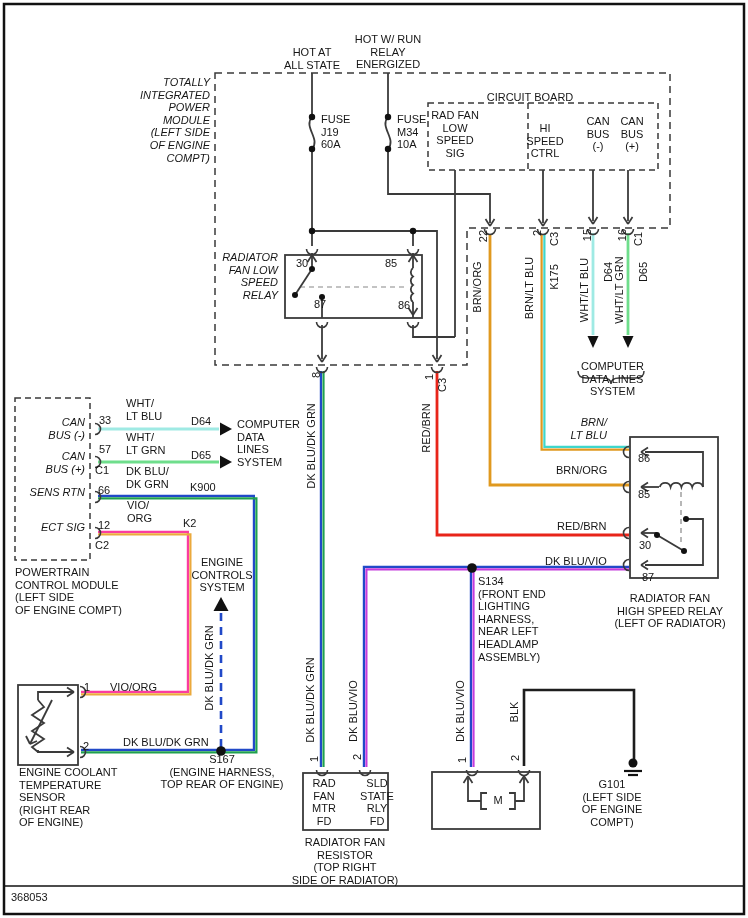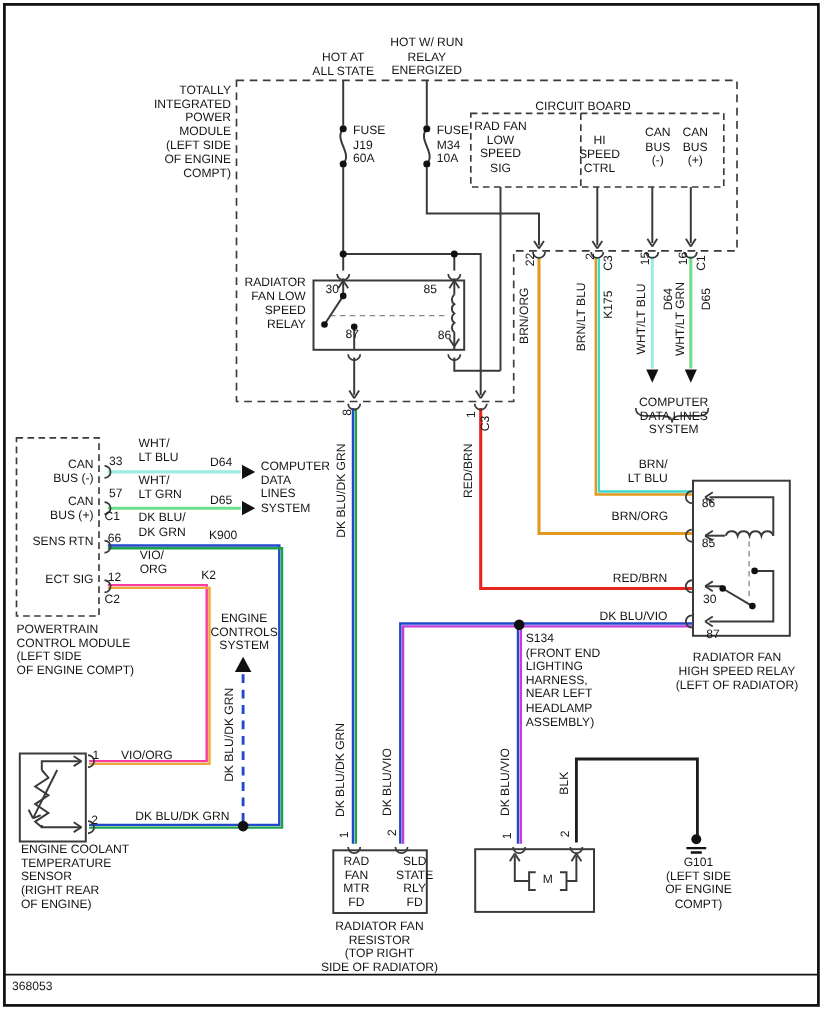--- a/index.html
+++ b/index.html
@@ -1,20 +1,20 @@
 <!DOCTYPE html>
 <html><head>
 <meta charset="utf-8">
 <style>
   html,body{margin:0;padding:0;background:#fff;}
   #stage{position:relative;width:748px;height:918px;background:#fff;overflow:hidden;}
   #diag{position:absolute;left:0;top:0;}
   .lb{position:absolute;font:11px/12.6px "Liberation Sans",sans-serif;color:#161616;white-space:pre-line;letter-spacing:0;}
   .c{text-align:center;}
-  .r{text-align:right;}
+  .r{text-align:right;font-style:italic;}
   .v{white-space:nowrap;transform:translate(-50%,-50%) rotate(-90deg);}
 </style>
 </head>
 <body>
 
 <div id="stage">
   <svg id="diag" width="748" height="918" viewBox="0 0 748 918">
       <path d="M215,73 H670 V228 H467 V365 H215 Z" fill="none" stroke="#3a3a3a" stroke-width="1.5" stroke-dasharray="7,5"></path>
       <path d="M428,103 H658 V170 H428 Z" fill="none" stroke="#3a3a3a" stroke-width="1.5" stroke-dasharray="6,4"></path>
       <path d="M528,103 V170" fill="none" stroke="#3a3a3a" stroke-width="1.5" stroke-dasharray="6,4"></path>
@@ -266,20 +266,23 @@
 OF ENGINE COMPT)</div>
   <div class="lb c" style="left:182px;top:556px;width:80px">ENGINE
 CONTROLS
 SYSTEM</div>
   <div class="lb v" style="left:209px;top:668px">DK BLU/DK GRN</div>
 
   <div class="lb" style="left:84px;top:681px">1</div>
   <div class="lb" style="left:83px;top:740px">2</div>
   <div class="lb" style="left:110px;top:681px">VIO/ORG</div>
   <div class="lb" style="left:123px;top:736px">DK BLU/DK GRN</div>
+  <div class="lb c" style="left:137px;top:753px;width:170px">S167
+(ENGINE HARNESS,
+TOP REAR OF ENGINE)</div>
   <div class="lb" style="left:19px;top:766px">ENGINE COOLANT
 TEMPERATURE
 SENSOR
 (RIGHT REAR
 OF ENGINE)</div>
 
   <div class="lb r" style="left:555px;top:416px;width:52px">BRN/
 LT BLU</div>
   <div class="lb" style="left:556px;top:464px">BRN/ORG</div>
   <div class="lb" style="left:557px;top:520px">RED/BRN</div>
@@ -313,18 +316,18 @@
 FD</div>
   <div class="lb c" style="left:356px;top:777px;width:42px">SLD
 STATE
 RLY
 FD</div>
   <div class="lb c" style="left:275px;top:836px;width:140px">RADIATOR FAN
 RESISTOR
 (TOP RIGHT
 SIDE OF RADIATOR)</div>
   <div class="lb c" style="left:488px;top:794px;width:20px">M</div>
-  <div class="lb c" style="left:596px;top:778px;width:78px">G101
+  <div class="lb c" style="left:573px;top:778px;width:78px">G101
 (LEFT SIDE
 OF ENGINE
 COMPT)</div>
   <div class="lb" style="left:11px;top:891px">368053</div>
 </div>
 
 </body></html>

